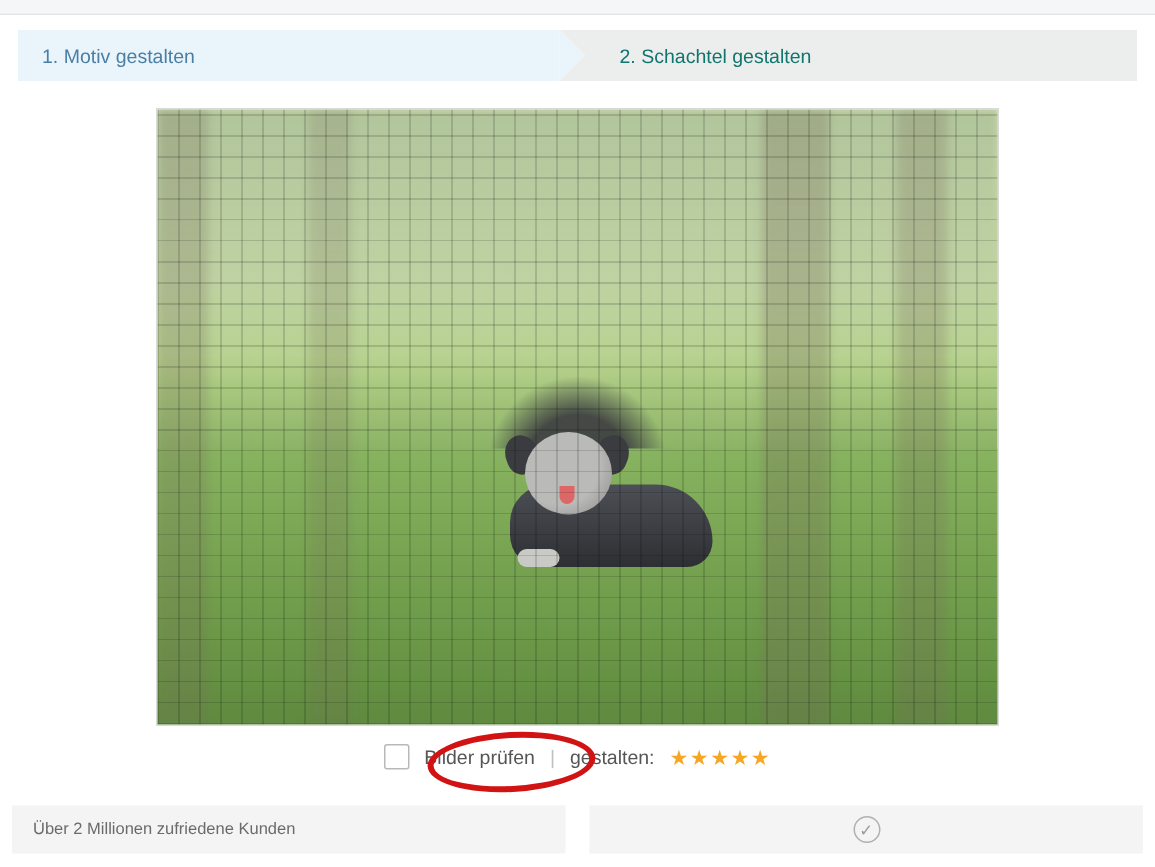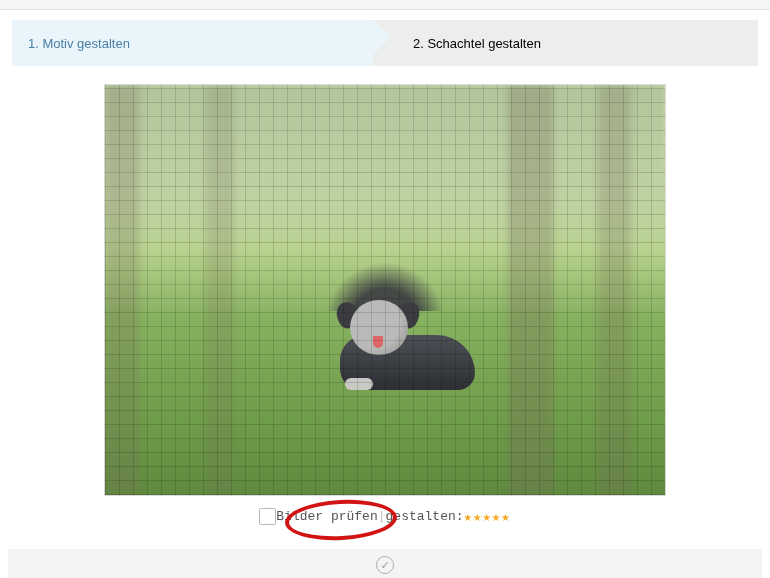--- a/index.html
+++ b/index.html
@@ -15,39 +15,39 @@
 
   .topbar {
     height: 10px;
     background: #f5f6f7;
     border-bottom: 1px solid #e5e5e5;
     margin-bottom: 10px;
   }
 
   .stepper {
     display: flex;
-    height: 46px;
+    height: 34px;
     margin: 0 12px 18px 12px;
     position: relative;
   }
   .step {
     flex: 1;
     display: flex;
     align-items: center;
     padding-left: 16px;
     font-size: 13px;
     position: relative;
   }
   .step-active {
     background: #eaf4fb;
     color: #4a7fa5;
   }
   .step-inactive {
     background: #eceded;
-    color: #000000;
+    color: #0f766e;
     padding-left: 40px;
   }
   .step-active::after {
     content: "";
     position: absolute;
     right: -17px;
     top: 0;
     width: 0; height: 0;
     border-top: 17px solid transparent;
     border-bottom: 17px solid transparent;
@@ -144,25 +144,25 @@
   }
   .dog .paw {
     position: absolute; left: 30px; top: 78px;
     width: 28px; height: 12px; background: #c9c9c6; border-radius: 8px;
   }
 
   .toolbar {
     display: flex;
     justify-content: center;
     align-items: center;
+    gap: 10px;
     margin-top: 12px;
     font-size: 13px;
     color: #555;
     position: relative;
-    font-family: Liberation Mono, monospace;
   }
   .checkbox {
     width: 17px; height: 17px;
     border: 1px solid #b9b9b9;
     border-radius: 2px;
     background: #fff;
     display: inline-block;
   }
   .divider { color: #c0c0c0; }
   .stars { color: #f5a623; letter-spacing: 1px; font-size: 14px; }
@@ -233,18 +233,21 @@
   <span class="checkbox"></span>
   <span>Bilder prüfen</span>
   <span class="divider">|</span>
   <span>gestalten:</span>
   <span class="stars">★★★★★</span>
 
   <div class="annot"></div>
 </div>
 
 <div class="footer">
+  <div class="foot-box">
+    <span>Über 2 Millionen zufriedene Kunden</span>
+  </div>
   <div class="foot-box right">
     <span class="check-badge">
       <span>✓</span>
     </span>
   </div>
 </div>
 
 </body></html>

